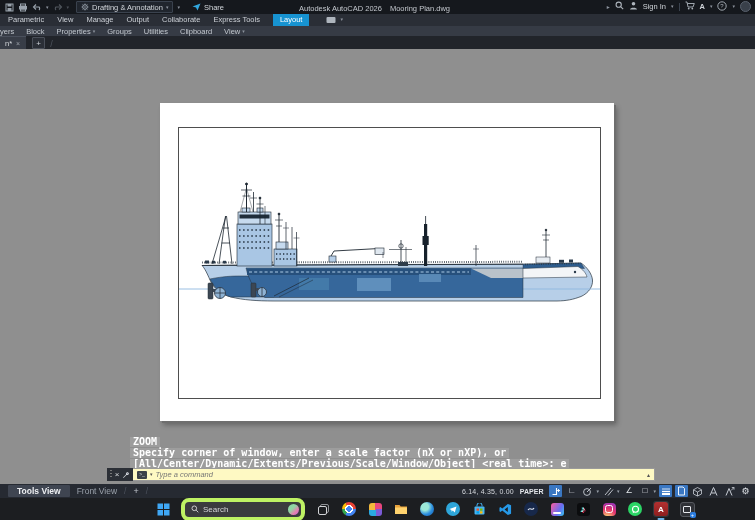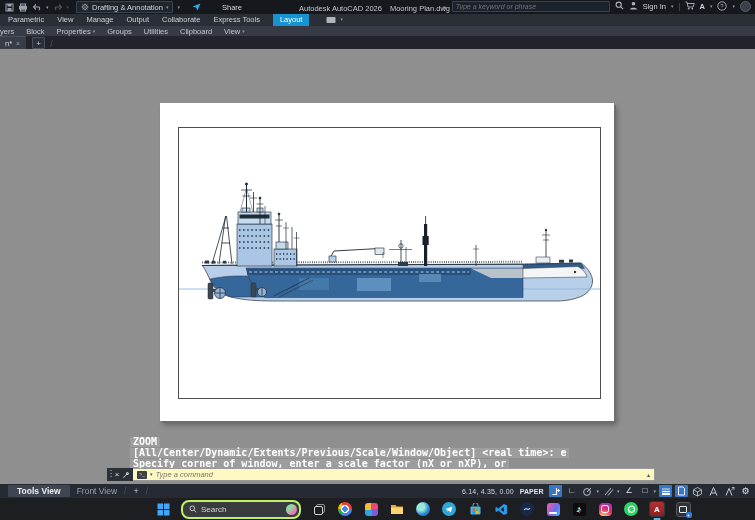--- a/index.html
+++ b/index.html
@@ -9,21 +9,21 @@
     -webkit-font-smoothing:antialiased;
   }
   
   #titlebar{position:absolute;top:0;left:0;right:0;height:14px;background:#15181d;
     display:flex;align-items:center;font-size:8px;color:#c9ccd2;z-index:30;}
   .qat{display:flex;align-items:center;gap:4px;padding-left:5px;}
   .qat .tico{display:flex;align-items:center;}
   .caret{font-size:5px;color:#8b929c;line-height:1;}
   .ws-box{display:flex;align-items:center;gap:3px;background:#20252d;border:1px solid #3a424e;
     padding:0 4px;height:10px;border-radius:1px;margin-left:3px;font-size:7.5px;color:#d3d7dc;}
-  .share{display:flex;align-items:center;gap:21px;margin-left:8px;color:#d3d7dc;font-size:7.5px;}
+  .share{display:flex;align-items:center;gap:3px;margin-left:8px;color:#d3d7dc;font-size:7.5px;}
   #tb-center{position:absolute;left:50%;transform:translateX(-52%);top:0;height:13px;
     display:flex;align-items:flex-end;gap:8px;font-size:7.5px;color:#c3c7cd;white-space:nowrap;}
   #tb-right{position:absolute;right:4px;top:0;height:13px;display:flex;align-items:center;gap:5px;}
   #tb-search{width:150px;height:9px;background:#1b222c;border:1px solid #39434f;border-radius:1px;
     color:#9aa2ac;font-size:7px;font-style:italic;padding:0 3px;outline:none;font-family:"Liberation Sans",sans-serif;}
   .tb-txt{font-size:7.5px;color:#cfd3d8;}
   .vsep{width:1px;height:8px;background:#3a424e;}
   .avatar{width:9px;height:9px;border-radius:50%;background:#39404a;border:1px solid #59616d;}
   
   #ribbon-tabs{position:absolute;top:13px;left:0;right:0;height:13px;background:#2a2e36;
@@ -77,21 +77,21 @@
   #sb-coords{font-size:7px;color:#d6d9de;letter-spacing:.2px;}
   #sb-space{font-size:7px;font-weight:bold;color:#e3e6ea;margin:0 3px;}
   .sico{width:13px;height:12px;display:flex;align-items:center;justify-content:center;border-radius:1px;position:relative;}
   .sico.blue{background:var(--status-accent);}
   .sico .glyph{font-size:8px;color:#dfe3e8;line-height:1;}
   .scaret{font-size:5px;color:#9aa1ab;margin-left:-1px;}
   
   #taskbar{position:absolute;left:0;right:0;bottom:0;height:22px;background:#1c1e21;
     display:flex;align-items:center;gap:10px;padding-left:155px;z-index:30;}
   .tbi{width:16px;height:16px;display:flex;align-items:center;justify-content:center;position:relative;flex:none;}
-  #tb-search-pill{width:108px;height:15px;background:#3a3b3e;border:2px solid #bef264;border-radius:8px;
+  #tb-search-pill{width:108px;height:15px;background:#3a3b3e;border:4px solid #bef264;border-radius:8px;
     display:flex;align-items:center;gap:4px;padding:0 2px 0 6px;flex:none;}
   #tb-search-pill span.lbl{font-size:8px;color:#d5d6d8;flex:1;}
   .pill-img{width:11px;height:11px;border-radius:50%;background:linear-gradient(135deg,#8fd6a3 0 40%,#e77fb0 70%,#b36bd4);flex:none;}
   .ic-circle{width:14px;height:14px;border-radius:50%;}
   .ic-chrome{background:radial-gradient(circle at 50% 50%, #4285f4 0 2.6px, #fff 2.6px 4px, transparent 4px),
     conic-gradient(from -30deg,#ea4335 0 120deg,#4285f4 120deg 240deg,#34a853 240deg 300deg,#fbbc05 300deg 360deg);}
   .ic-edge{background:radial-gradient(circle at 35% 35%, #9ce8d8 0 28%, #2b8dde 58%, #1559a8 100%);}
   .ic-m365{width:13px;height:13px;border-radius:3px;
     background:conic-gradient(#e8467c 0 25%,#7b5bd6 0 50%,#2aa9e0 0 75%,#f2b93b 0 100%);}
   .ic-telegram{background:#2ea6da;display:flex;align-items:center;justify-content:center;}
@@ -167,21 +167,20 @@
         </svg>
       <span>Share</span>
     </div>
   </div>
   <div id="tb-center">
     <span>Autodesk AutoCAD 2026</span>
     <span>Mooring Plan.dwg</span>
   </div>
   <div id="tb-right">
     <span class="caret" style="font-size:6px">▸</span>
-    <input id="tb-search" placeholder="Type a keyword or phrase" style="">
     <span>
       <svg width="9" height="9" viewBox="0 0 9 9">
           <circle cx="3.7" cy="3.7" r="2.6" fill="none" stroke="#aeb5bd" stroke-width="1.1"></circle>
           <path d="M5.8,5.8 L8.2,8.2" stroke="#aeb5bd" stroke-width="1.1"></path>
         </svg>
     </span>
     <span>
       <svg width="9" height="9" viewBox="0 0 9 9">
           <circle cx="4.5" cy="2.8" r="1.8" fill="#aeb5bd"></circle>
           <path d="M1,8.5 C1,6 8,6 8,8.5 Z" fill="#aeb5bd"></path>
@@ -396,22 +395,22 @@
           <circle cx="83" cy="164" r="4.5" fill="#8fb3d4" stroke="#2a3440" stroke-width=".8"></circle>
           <line x1="83" y1="159.5" x2="83" y2="168.5" stroke="#2a3440" stroke-width=".8"></line>
         </g>
       </svg>
     </div>
   </div>
 </div>
 
 <div id="cmd-history">
   <div class="hline">ZOOM</div>
+  <div class="hline">Specify corner of window, enter a scale factor (nX or nXP), or</div>
   <div class="hline">[All/Center/Dynamic/Extents/Previous/Scale/Window/Object] &lt;real time&gt;: e</div>
-  <div class="hline">Specify corner of window, enter a scale factor (nX or nXP), or</div>
 </div>
 
 <div id="cmd-bar">
   <div id="cmd-grip">
     <span class="dots"></span>
     <span class="x">×</span>
     <svg width="8" height="8" viewBox="0 0 8 8">
         <path d="M6.5,1 A2,2 0 0 0 4,3.5 L1,6.5 L1.5,7 L4.5,4 A2,2 0 0 0 7,1.5 L5.8,2.7 L5.3,2.2 Z" fill="#cfd3d8"></path>
       </svg>
   </div>

